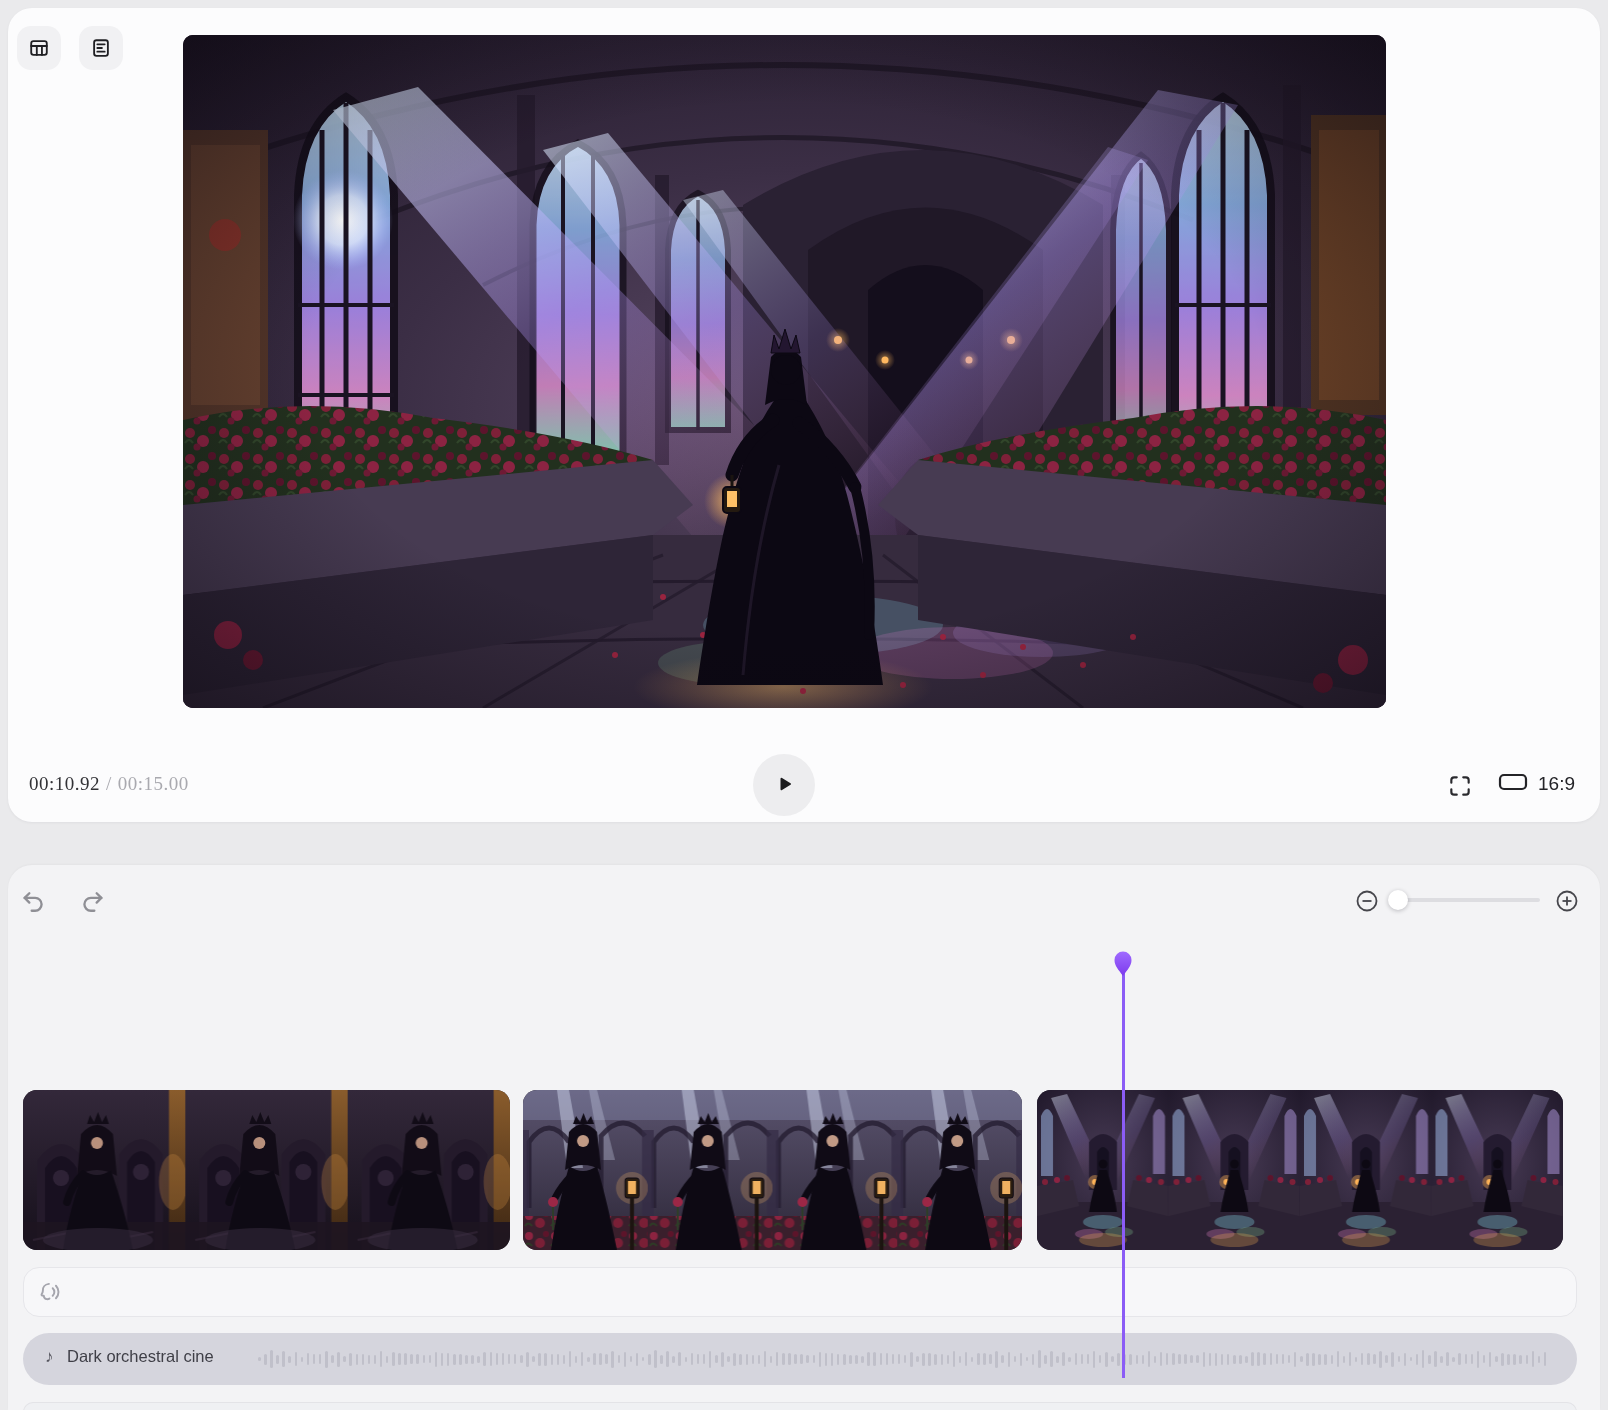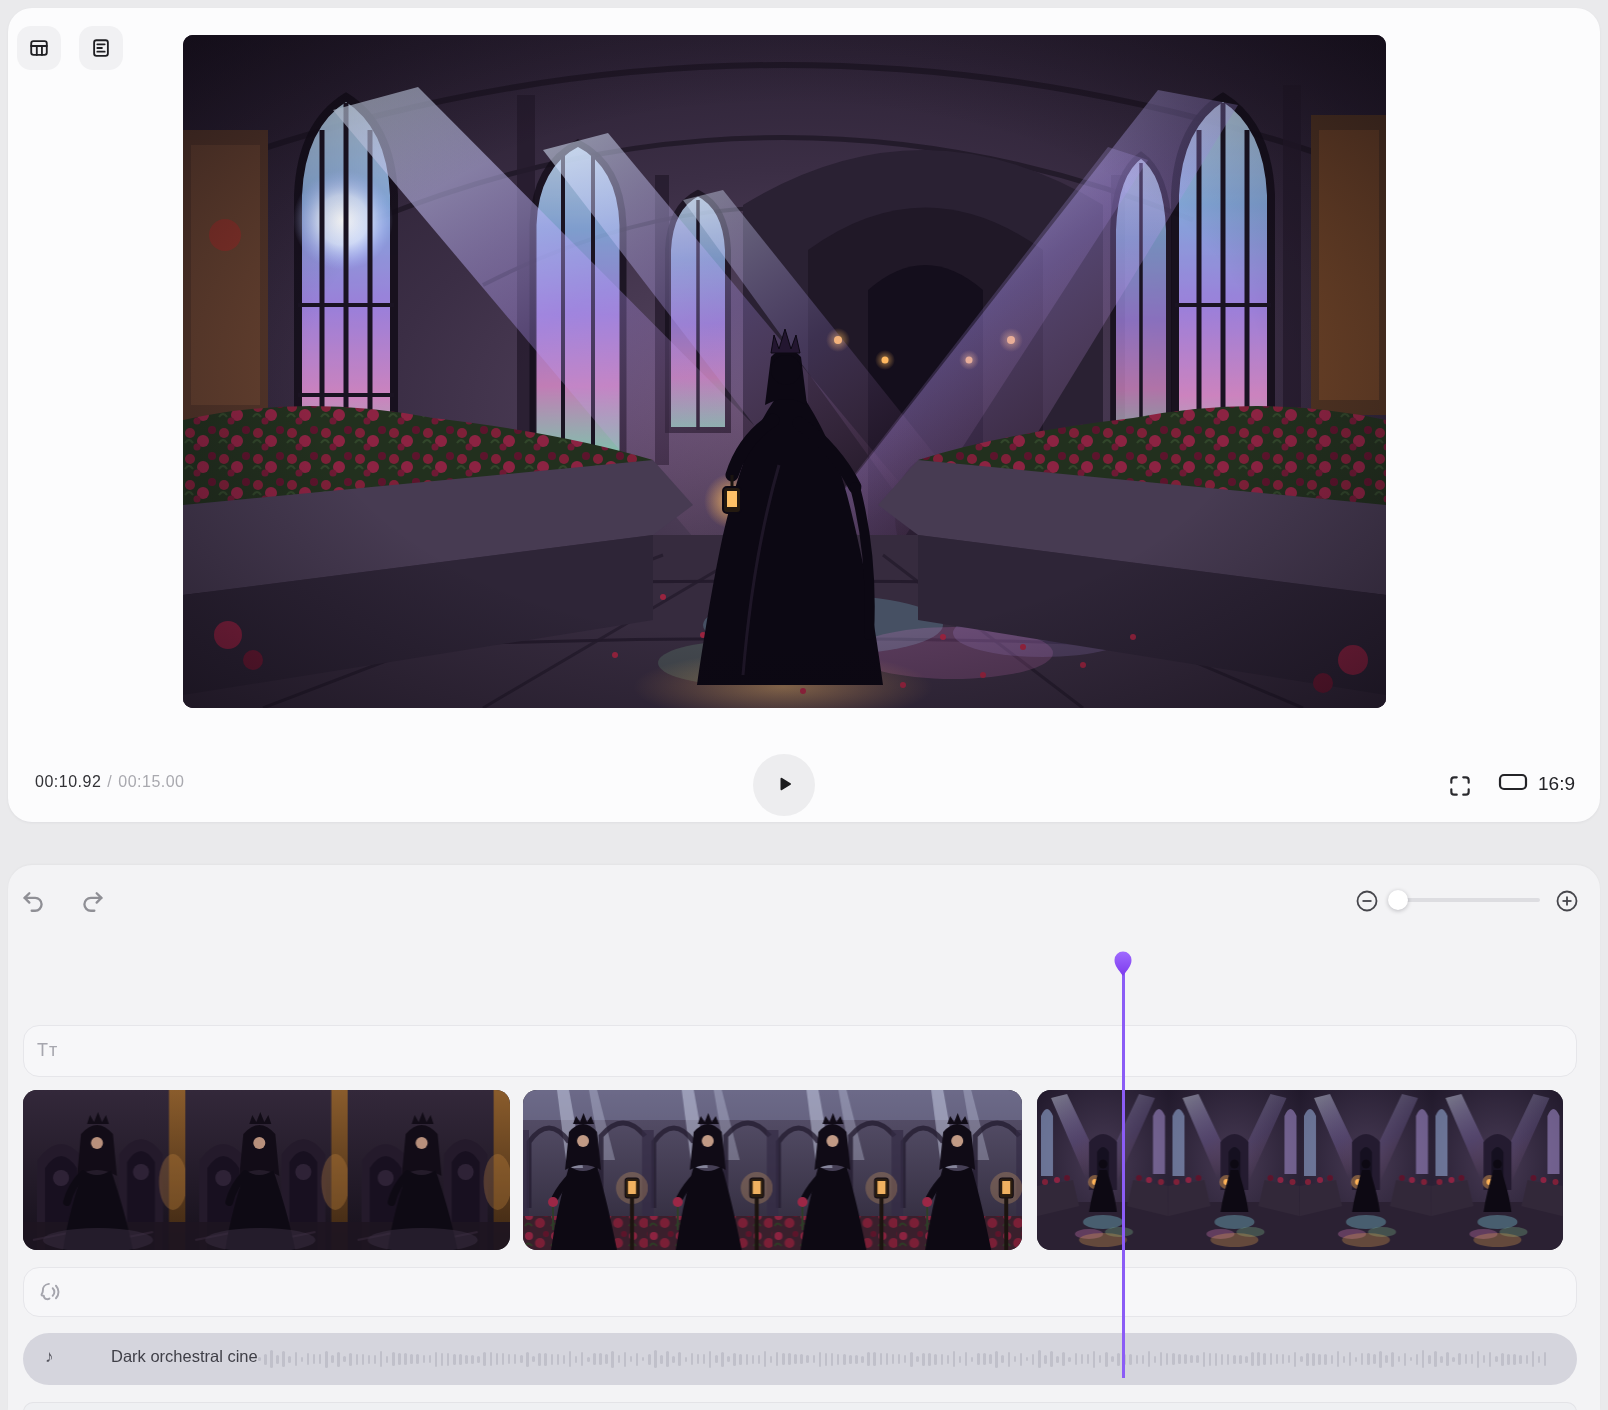--- a/index.html
+++ b/index.html
@@ -11,22 +11,22 @@
   .view-btn{position:absolute;width:44px;height:44px;border-radius:14px;background:#f1f1f3;border:none;
     display:flex;align-items:center;justify-content:center;cursor:pointer;padding:0;}
   .view-btn svg{display:block;}
   .btn-grid{left:9px;top:18px;}
   .btn-doc{left:71px;top:18px;}
 
   .video-frame{position:absolute;left:175px;top:27px;width:1203px;height:673px;border-radius:10px;
     overflow:hidden;background:#241b29;}
   .video-frame svg{display:block;width:100%;height:100%;}
 
-  .timecode{position:absolute;left:27px;top:765px;font-family:Liberation Sans, sans-serif;
-    font-size:16px;letter-spacing:.5px;color:#323236;white-space:nowrap;}
+  .timecode{position:absolute;left:21px;top:765px;font-family:Liberation Serif, serif;
+    font-size:19px;letter-spacing:.5px;color:#323236;white-space:nowrap;}
   .timecode .dim{color:#a9a9af;}
   .timecode .sep{color:#a9a9af;padding:0 6px;}
 
   .play-btn{position:absolute;left:745px;top:746px;width:62px;height:62px;border-radius:50%;
     background:#ededef;border:none;display:flex;align-items:center;justify-content:center;cursor:pointer;}
 
   .fs-btn{position:absolute;left:1439px;top:765px;width:26px;height:26px;background:none;border:none;padding:0;cursor:pointer;}
   .ar-group{position:absolute;left:1490px;top:763px;display:flex;align-items:center;gap:10px;cursor:pointer;}
   .ar-label{font-size:19px;color:#232327;}
 
@@ -56,21 +56,21 @@
   .voice-row{top:1267px;height:50px;}
   .voice-ico{position:absolute;left:13px;top:11px;}
 
   .clip{position:absolute;top:1090px;height:160px;border-radius:14px;overflow:hidden;cursor:pointer;background:#1a1420;}
   .clip svg{display:block;width:100%;height:100%;}
   .clip1{left:23px;width:487px;} .clip2{left:523px;width:499px;} .clip3{left:1037px;width:526px;}
 
   .music-row{position:absolute;left:23px;top:1333px;width:1554px;height:52px;background:#d5d5dd;
     border-radius:26px;cursor:pointer;overflow:hidden;}
   .music-note{position:absolute;left:22px;top:14px;font-size:17px;color:#55555e;}
-  .music-label{position:absolute;left:44px;top:14px;font-size:16.5px;color:#3f3f47;white-space:nowrap;margin-left:44px;}
+  .music-label{position:absolute;left:44px;top:14px;font-size:16.5px;color:#3f3f47;white-space:nowrap;}
   .music-wave{position:absolute;left:235px;top:0;width:1300px;height:52px;display:flex;align-items:center;overflow:hidden;}
   .music-wave i{flex:none;width:2.5px;margin-right:3.6px;background:#c0c0ca;border-radius:2px;}
 
   .partial-row{position:absolute;left:23px;top:1402px;width:1554px;height:10px;background:#eff0f3;
     border:1px solid #e3e3e7;border-bottom:none;border-radius:14px 14px 0 0;box-sizing:border-box;cursor:pointer;}
 
   .playhead-line{position:absolute;left:1122px;top:972px;width:2.5px;height:406px;background:#8b5cf6;z-index:40;}
   .playhead-head{position:absolute;left:1114px;top:951px;z-index:41;cursor:grab;}
 </style>
 </head>
@@ -321,23 +321,20 @@
     <span>
       <svg width="24" height="24" viewBox="0 0 24 24" fill="none" stroke="#46464c" stroke-width="1.8">
         <circle cx="12" cy="12" r="9.5"></circle>
           <line x1="7.5" y1="12" x2="16.5" y2="12"></line>
           <line x1="12" y1="7.5" x2="12" y2="16.5"></line>
       </svg>
     </span>
   </button>
 
 
-  <div class="track-row text-row">
-    <span class="text-glyph">Tт</span>
-  </div>
 
   <div class="clip clip1">
     <svg viewBox="0 0 487 160" preserveAspectRatio="none">
       <defs>
         <linearGradient id="gA" x1="0" y1="0" x2="0" y2="1">
             <stop offset="0" stop-color="#33283a"></stop>
             <stop offset="1" stop-color="#16101b"></stop>
           </linearGradient>
         <linearGradient id="gAw" x1="0" y1="0" x2="0" y2="1">
             <stop offset="0" stop-color="#8a5c2c"></stop>

